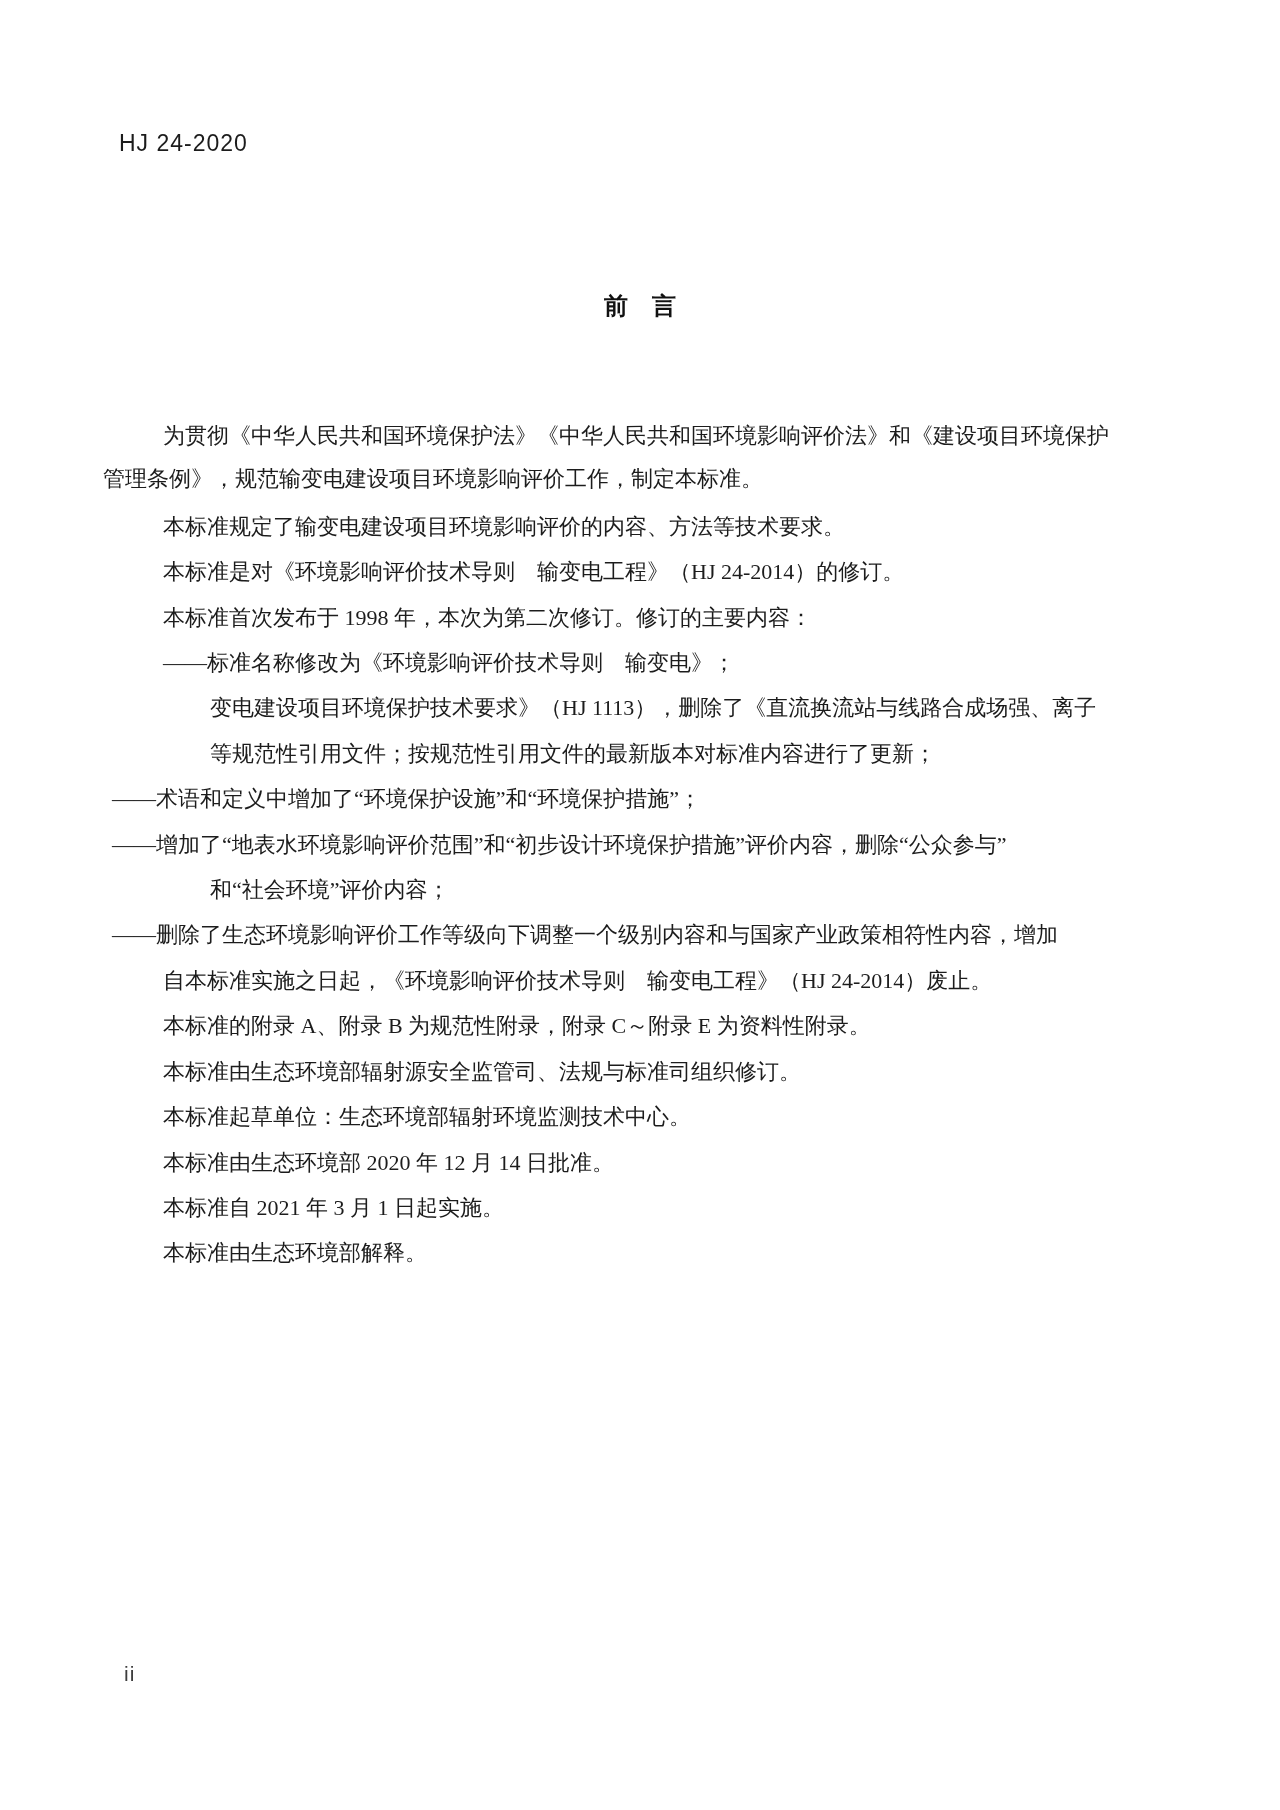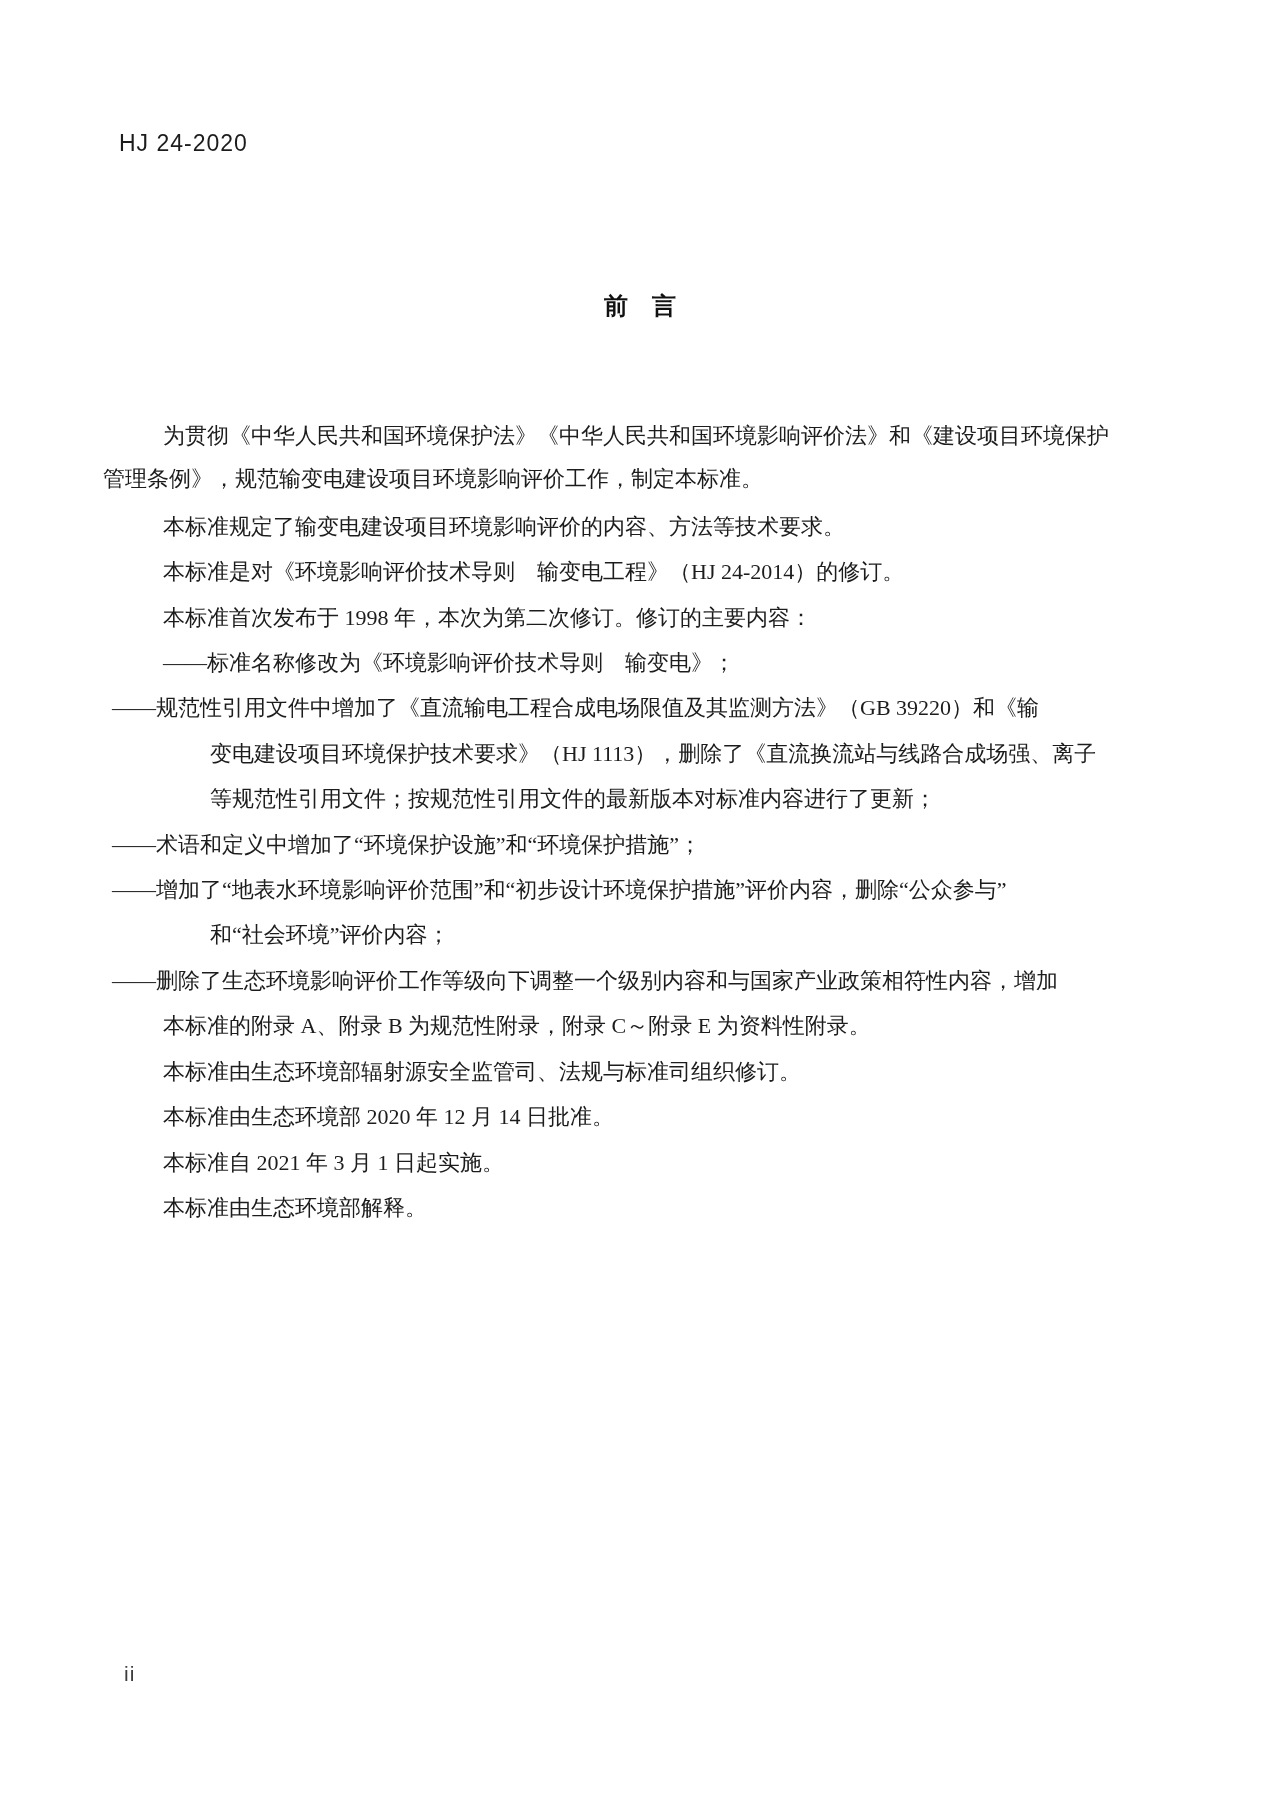--- a/index.html
+++ b/index.html
@@ -77,29 +77,30 @@
 
   <h1 class="doc-title">前　言</h1>
 
   <div class="body-text">
     <div class="line indent">为贯彻《中华人民共和国环境保护法》《中华人民共和国环境影响评价法》和《建设项目环境保护</div>
     <div class="line flush">管理条例》，规范输变电建设项目环境影响评价工作，制定本标准。</div>
     <div class="line indent">本标准规定了输变电建设项目环境影响评价的内容、方法等技术要求。</div>
     <div class="line indent">本标准是对《环境影响评价技术导则　输变电工程》（HJ 24-2014）的修订。</div>
     <div class="line indent">本标准首次发布于 1998 年，本次为第二次修订。修订的主要内容：</div>
     <div class="line indent">——标准名称修改为《环境影响评价技术导则　输变电》；</div>
-    <div class="line hang">——规范性引用文件中增加了《直流输电工程合成电场限值及其监测方法》（GB 39220）和《输</div>
     <div class="line cont2">变电建设项目环境保护技术要求》（HJ 1113），删除了《直流换流站与线路合成场强、离子</div>
     <div class="line cont2">等规范性引用文件；按规范性引用文件的最新版本对标准内容进行了更新；</div>
     <div class="line hang">——术语和定义中增加了“环境保护设施”和“环境保护措施”；</div>
     <div class="line hang">——增加了“地表水环境影响评价范围”和“初步设计环境保护措施”评价内容，删除“公众参与”</div>
     <div class="line cont2">和“社会环境”评价内容；</div>
     <div class="line hang">——删除了生态环境影响评价工作等级向下调整一个级别内容和与国家产业政策相符性内容，增加</div>
+    <div class="line indent">自本标准实施之日起，《环境影响评价技术导则　输变电工程》（HJ 24-2014）废止。</div>
     <div class="line indent">本标准的附录 A、附录 B 为规范性附录，附录 C～附录 E 为资料性附录。</div>
     <div class="line indent">本标准由生态环境部辐射源安全监管司、法规与标准司组织修订。</div>
+    <div class="line indent">本标准起草单位：生态环境部辐射环境监测技术中心。</div>
     <div class="line indent">本标准由生态环境部 2020 年 12 月 14 日批准。</div>
     <div class="line indent">本标准自 2021 年 3 月 1 日起实施。</div>
     <div class="line indent">本标准由生态环境部解释。</div>
   </div>
 
   <div class="page-num">ii</div>
 
 </div>
 
 </body></html>

